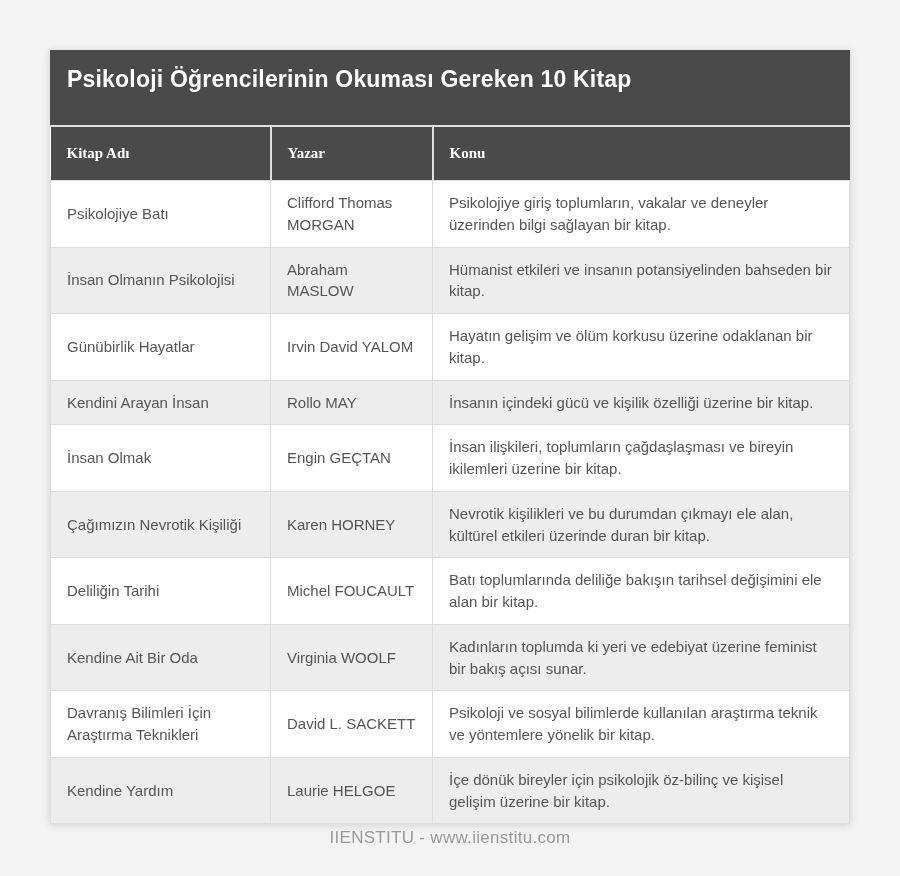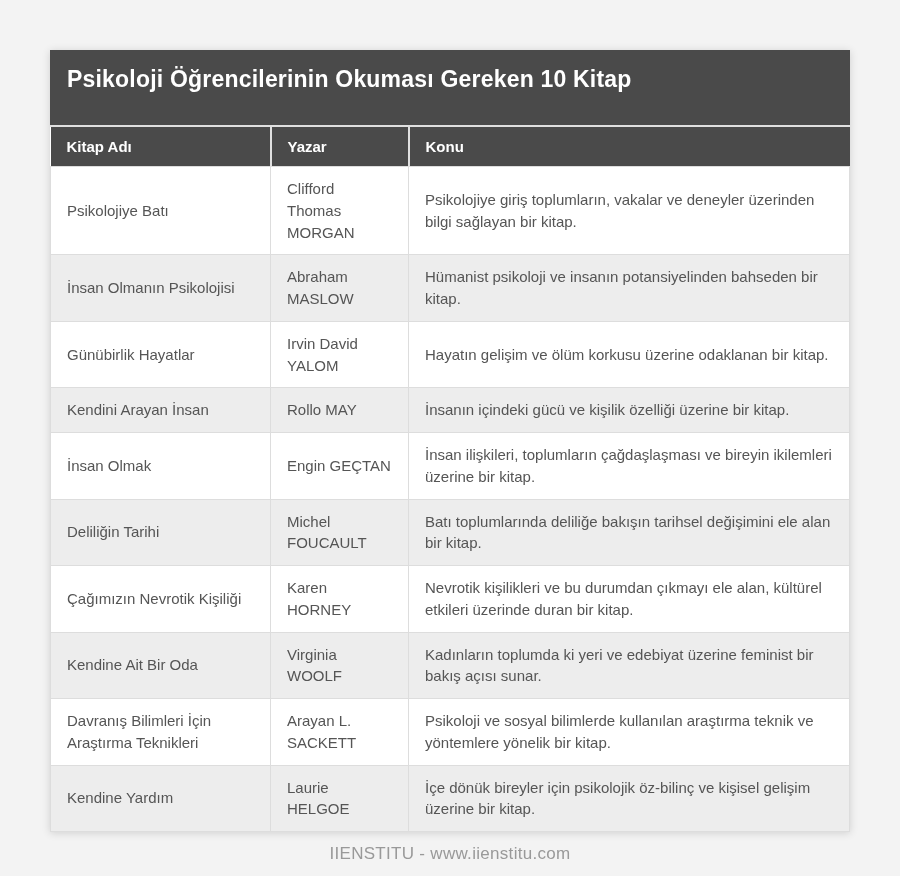--- a/index.html
+++ b/index.html
@@ -45,38 +45,39 @@
     border-collapse: collapse;
     font-size: 15px;
     color: var(--body-text);
   }
   table.books thead th {
     background: var(--header-bg);
     color: var(--header-text);
     text-align: left;
     font-size: 15px;
     font-weight: bold;
-    padding: 11px 16px;
+    padding: 18px 16px;
     border-left: 2px solid var(--header-divider);
+    font-family: Liberation Serif, serif;
   }
   table.books thead th:first-child { border-left: none; }
   table.books thead th.col-kitap { width: 220px; }
-  table.books thead th.col-yazar { width: 138px; }
+  table.books thead th.col-yazar { width: 162px; }
   table.books tbody td {
     padding: 11px 16px;
     border: 1px solid var(--border);
     vertical-align: middle;
     line-height: 1.45;
     background: var(--row-bg);
   }
   table.books tbody tr:nth-child(even) td {
     background: var(--row-alt-bg);
   }
   .footer {
-    margin-top: 12px;
+    margin-top: 4px;
     text-align: center;
     font-size: 17px;
     color: var(--footer-text);
     letter-spacing: 0.3px;
   }
 </style>
 </head>
 <body>
 
 <div class="card">
@@ -92,55 +93,55 @@
     </thead>
     <tbody>
         <tr>
     <td>Psikolojiye Batı</td>
     <td>Clifford Thomas MORGAN</td>
     <td>Psikolojiye giriş toplumların, vakalar ve deneyler üzerinden bilgi sağlayan bir kitap.</td>
   </tr>
         <tr>
     <td>İnsan Olmanın Psikolojisi</td>
     <td>Abraham MASLOW</td>
-    <td>Hümanist psikoloji ve insanın potansiyelinden bahseden bir kitap.</td>
+    <td>Hümanist etkileri ve insanın potansiyelinden bahseden bir kitap.</td>
   </tr>
         <tr>
     <td>Günübirlik Hayatlar</td>
     <td>Irvin David YALOM</td>
     <td>Hayatın gelişim ve ölüm korkusu üzerine odaklanan bir kitap.</td>
   </tr>
         <tr>
     <td>Kendini Arayan İnsan</td>
     <td>Rollo MAY</td>
     <td>İnsanın içindeki gücü ve kişilik özelliği üzerine bir kitap.</td>
   </tr>
         <tr>
     <td>İnsan Olmak</td>
     <td>Engin GEÇTAN</td>
     <td>İnsan ilişkileri, toplumların çağdaşlaşması ve bireyin ikilemleri üzerine bir kitap.</td>
   </tr>
         <tr>
+    <td>Çağımızın Nevrotik Kişiliği</td>
+    <td>Karen HORNEY</td>
+    <td>Nevrotik kişilikleri ve bu durumdan çıkmayı ele alan, kültürel etkileri üzerinde duran bir kitap.</td>
+  </tr>
+        <tr>
     <td>Deliliğin Tarihi</td>
     <td>Michel FOUCAULT</td>
     <td>Batı toplumlarında deliliğe bakışın tarihsel değişimini ele alan bir kitap.</td>
-  </tr>
-        <tr>
-    <td>Çağımızın Nevrotik Kişiliği</td>
-    <td>Karen HORNEY</td>
-    <td>Nevrotik kişilikleri ve bu durumdan çıkmayı ele alan, kültürel etkileri üzerinde duran bir kitap.</td>
   </tr>
         <tr>
     <td>Kendine Ait Bir Oda</td>
     <td>Virginia WOOLF</td>
     <td>Kadınların toplumda ki yeri ve edebiyat üzerine feminist bir bakış açısı sunar.</td>
   </tr>
         <tr>
     <td>Davranış Bilimleri İçin Araştırma Teknikleri</td>
-    <td>Arayan L. SACKETT</td>
+    <td>David L. SACKETT</td>
     <td>Psikoloji ve sosyal bilimlerde kullanılan araştırma teknik ve yöntemlere yönelik bir kitap.</td>
   </tr>
         <tr>
     <td>Kendine Yardım</td>
     <td>Laurie HELGOE</td>
     <td>İçe dönük bireyler için psikolojik öz-bilinç ve kişisel gelişim üzerine bir kitap.</td>
   </tr>
       </tbody>
   </table>
 </div>

